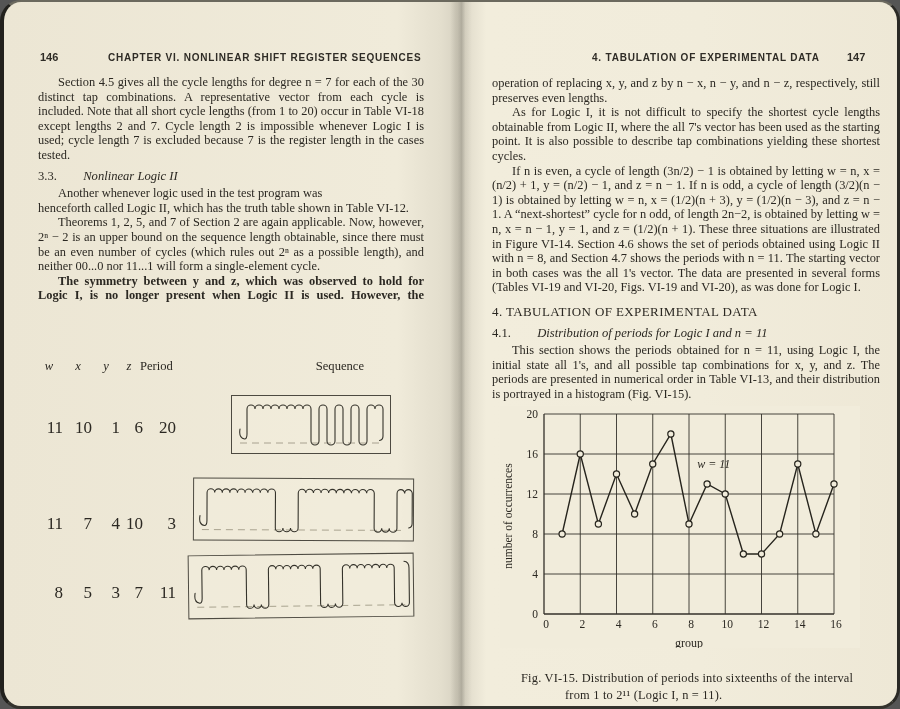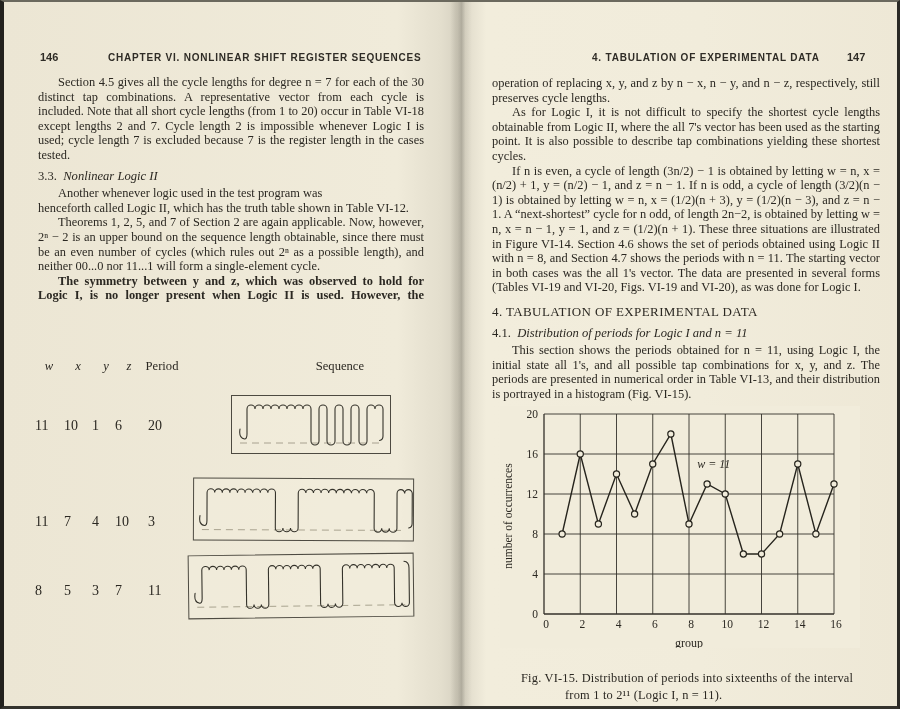--- a/index.html
+++ b/index.html
@@ -2,41 +2,41 @@
 <html><head>
 <meta charset="utf-8">
 <style>
   html,body{margin:0;padding:0;background:#555;}
   #scan{
     position:relative;width:900px;height:709px;overflow:hidden;
     background:linear-gradient(90deg,#ece6d4 0%,#f0ebda 44%,#e3decd 49%,#d8d3c3 50.6%,#f2eddc 54%,#f1ecdb 78%,#eee8d6 100%);
     border-left:4px solid #22211d;border-right:3px solid #2a2925;
     border-top:2px solid #6b695e;border-bottom:3px solid #34332d;
     box-sizing:border-box;
-    font-family:"Liberation Serif", serif;color:#2b2822;
+    font-family:"Liberation Serif", serif;color:#2b2822;border-radius:21px;
   }
   #scan::after{content:"";position:absolute;left:446px;top:0;width:22px;height:100%;
     background:linear-gradient(90deg,rgba(90,86,72,0) 0%,rgba(90,86,72,.18) 35%,rgba(60,58,48,.28) 52%,rgba(90,86,72,.10) 70%,rgba(90,86,72,0) 100%);
     pointer-events:none;}
   .runhead{position:absolute;top:50px;font-family:"Liberation Sans",sans-serif;
     font-size:10px;font-weight:700;letter-spacing:.8px;color:#2f2c26;white-space:nowrap;}
   .pagenum{position:absolute;top:49px;font-family:"Liberation Sans",sans-serif;
     font-size:11px;font-weight:700;color:#2f2c26;}
   .body-block{position:absolute;overflow:hidden;font-size:12.4px;line-height:14.6px;
     text-align:justify;}
   .body-block p{margin:0;}
   p.ind{text-indent:20px;}
   p.lastfull{text-align-last:justify;font-weight:bold;}
   .sechead{margin:6px 0 3px 0 !important;font-size:12.6px;}
-  .sechead .it{font-style:italic;}
+  .sechead .it{font-style:italic;margin-left:20px;}
   .capshead{margin:10px 0 5px 0 !important;font-size:13px;letter-spacing:.4px;}
   .eqrow{position:relative;margin:3px 0 4px 0 !important;text-align:center;font-style:italic;}
   .eqrow .eqno{position:absolute;right:2px;font-style:normal;}
   .tbl-label{position:absolute;font-size:12.6px;}
-  .tbl-num{position:absolute;font-size:14px;width:28px;text-align:left;}
+  .tbl-num{position:absolute;font-size:17px;width:28px;text-align:right;}
   .ital{font-style:italic;}
   .wavebox{position:absolute;border:1px solid #4d4a41;background:rgba(241,236,219,.65);}
   .wavebox svg{display:block;width:100%;height:100%;}
   .figcap{position:absolute;font-size:12.4px;letter-spacing:.2px;}
   #chart-wrap{position:absolute;left:496px;top:404px;width:360px;height:242px;}
   .capline{white-space:nowrap;margin-top:20px;}
 </style>
 </head>
 <body>
 
@@ -51,21 +51,21 @@
     <p class="ind">Another whenever logic used in the test program was</p>
     <p>henceforth called Logic II, which has the truth table shown in Table VI-12.</p>
     <p class="ind">Theorems 1, 2, 5, and 7 of Section 2 are again applicable.  Now, however, 2ⁿ − 2 is an upper bound on the sequence length obtainable, since there must be an even number of cycles (which rules out 2ⁿ as a possible length), and neither 00...0 nor 11...1 will form a single-element cycle.</p>
     <p class="ind lastfull">The symmetry between y and z, which was observed to hold for Logic I, is no longer present when Logic II is used.  However, the</p>
   </div>
 
   <span class="tbl-label ital" style="left:31px;top:357px;width:28px;text-align:center;">w</span>
   <span class="tbl-label ital" style="left:60px;top:357px;width:28px;text-align:center;">x</span>
   <span class="tbl-label ital" style="left:88px;top:357px;width:28px;text-align:center;">y</span>
   <span class="tbl-label ital" style="left:111px;top:357px;width:28px;text-align:center;">z</span>
-  <span class="tbl-label" style="left:136px;top:357px;width:44px;text-align:center;">Period</span>
+  <span class="tbl-label" style="left:136px;top:357px;width:44px;">Period</span>
   <span class="tbl-label" style="left:250px;top:357px;width:110px;text-align:right;">Sequence</span>
 
   <span class="tbl-num" style="left:31px;top:416px;">11</span>
   <span class="tbl-num" style="left:60px;top:416px;">10</span>
   <span class="tbl-num" style="left:88px;top:416px;">1</span>
   <span class="tbl-num" style="left:111px;top:416px;">6</span>
   <span class="tbl-num" style="left:144px;top:416px;">20</span>
   <div class="wavebox" style="left:227px;top:393px;width:158px;height:57px;">
       <svg viewBox="0 0 158 57" preserveAspectRatio="none">
         <line x1="8" x2="150" y1="47" y2="47" stroke="#97917d" stroke-width=".8" stroke-dasharray="7 5"></line>
@@ -95,21 +95,21 @@
         <line x1="8" x2="216" y1="51" y2="51" stroke="#97917d" stroke-width=".8" stroke-dasharray="7 5"></line>
         <path d="M 6 37 Q 4.5 46 10.5 47 Q 13 47 13 42 L 13 14 a 3.7 3.7 0 0 1 7.4 0 a 3.7 3.7 0 0 1 7.4 0 a 3.7 3.7 0 0 1 7.4 0 a 3.7 3.7 0 0 1 7.4 0 a 3.7 3.7 0 0 1 7.4 0 a 3.7 3.7 0 0 1 7.4 0 L 57.39999999999999 49 a 3.7 3.7 0 0 0 7.4 0 a 3.7 3.7 0 0 0 7.4 0 a 3.7 3.7 0 0 0 7.4 0 L 79.60000000000001 14 a 3.7 3.7 0 0 1 7.4 0 a 3.7 3.7 0 0 1 7.4 0 a 3.7 3.7 0 0 1 7.4 0 a 3.7 3.7 0 0 1 7.4 0 a 3.7 3.7 0 0 1 7.4 0 a 3.7 3.7 0 0 1 7.4 0 a 3.7 3.7 0 0 1 7.4 0 L 131.40000000000003 49 a 3.7 3.7 0 0 0 7.4 0 a 3.7 3.7 0 0 0 7.4 0 a 3.7 3.7 0 0 0 7.4 0 L 153.60000000000005 14 a 3.7 3.7 0 0 1 7.4 0 a 3.7 3.7 0 0 1 7.4 0 a 3.7 3.7 0 0 1 7.4 0 a 3.7 3.7 0 0 1 7.4 0 a 3.7 3.7 0 0 1 7.4 0 a 3.7 3.7 0 0 1 7.4 0 a 3.7 3.7 0 0 1 7.4 0 L 205.4000000000001 49 a 3.7 3.7 0 0 0 7.4 0 a 3.7 3.7 0 0 0 7.4 0 L 220.2000000000001 14 q 0 -6 -5 -6.5" fill="none" stroke="#35332b" stroke-width="1.1" stroke-linecap="round"></path>
       </svg>
     </div>
 
 
   <div class="runhead" style="left:588px;">4.  TABULATION OF EXPERIMENTAL DATA</div>
   <div class="pagenum" style="left:843px;">147</div>
 
   <div class="body-block" style="left:488px;top:74px;width:388px;height:336px;">
-    <p>operation of replacing x, y, and z by n − x, n − y, and n − z, respectively, still preserves cycle lengths.</p>
+    <p>operation of replacing x, y, and z by n − x, n − y, and n − z, respectively, still preserves even lengths.</p>
     <p class="ind">As for Logic I, it is not difficult to specify the shortest cycle lengths obtainable from Logic II, where the all 7's vector has been used as the starting point.  It is also possible to describe tap combinations yielding these shortest cycles.</p>
     <p class="ind">If n is even, a cycle of length (3n/2) − 1 is obtained by letting w = n, x = (n/2) + 1, y = (n/2) − 1, and z = n − 1.  If n is odd, a cycle of length (3/2)(n − 1) is obtained by letting w = n, x = (1/2)(n + 3), y = (1/2)(n − 3), and z = n − 1.  A “next-shortest” cycle for n odd, of length 2n−2, is obtained by letting w = n, x = n − 1, y = 1, and z = (1/2)(n + 1).  These three situations are illustrated in Figure VI-14.  Section 4.6 shows the set of periods obtained using Logic II with n = 8, and Section 4.7 shows the periods with n = 11.  The starting vector in both cases was the all 1's vector.  The data are presented in several forms (Tables VI-19 and VI-20, Figs. VI-19 and VI-20), as was done for Logic I.</p>
     <p class="capshead">4.  TABULATION OF EXPERIMENTAL DATA</p>
     <p class="sechead"><span>4.1.</span>&nbsp;&nbsp;<span class="it">Distribution of periods for Logic I and n = 11</span></p>
     <p class="ind">This section shows the periods obtained for n = 11, using Logic I, the initial state all 1's, and all possible tap combinations for x, y, and z.  The periods are presented in numerical order in Table VI-13, and their distribution is portrayed in a histogram (Fig. VI-15).</p>
   </div>
 
   <div id="chart-wrap">
     <svg id="chart" width="360" height="242">
         <rect x="0" y="0" width="360" height="242" fill="#f1ecdb"></rect>

